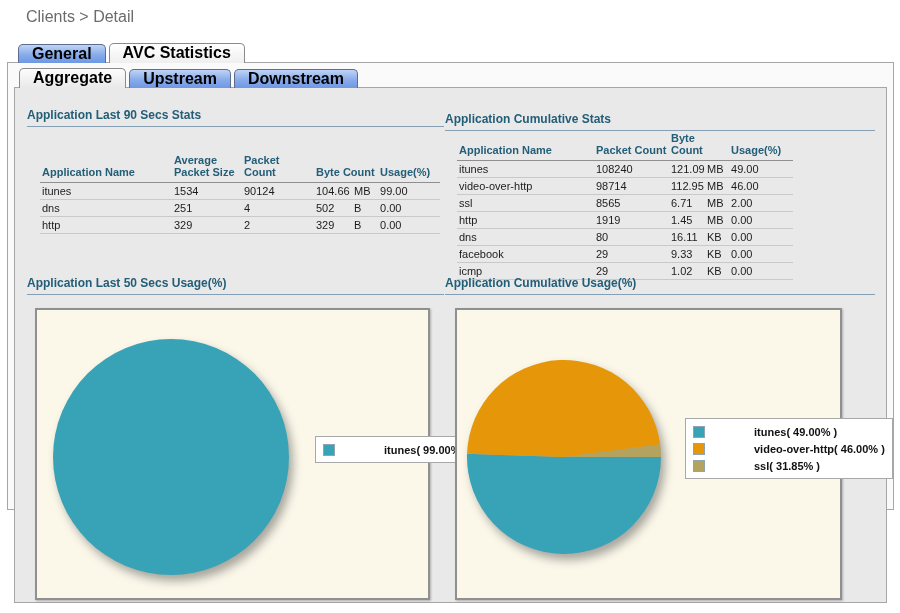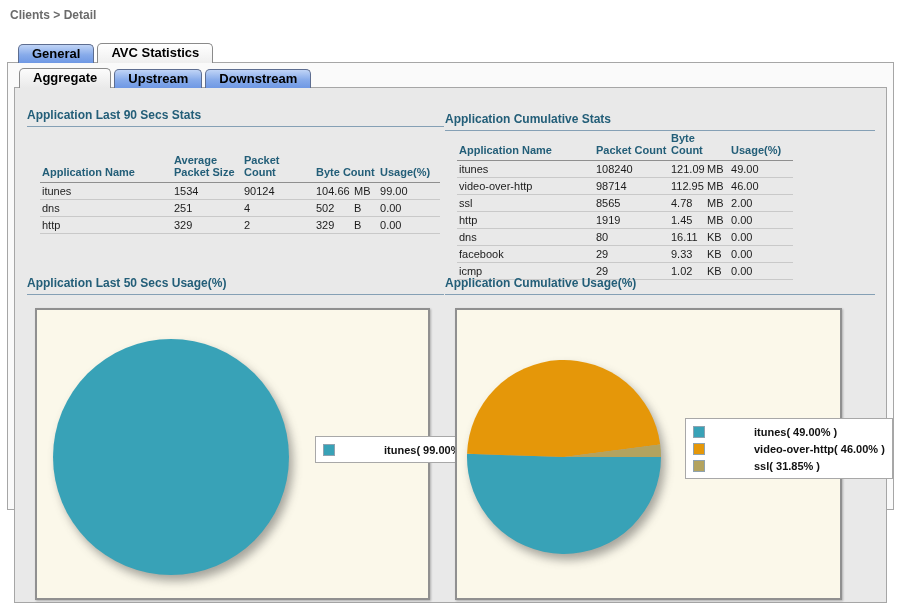--- a/index.html
+++ b/index.html
@@ -1,27 +1,27 @@
 <!DOCTYPE html>
 <html><head>
 <meta charset="utf-8">
 <style>
   * { margin:0; padding:0; box-sizing:border-box; }
   html,body { width:900px; height:613px; background:#ffffff; overflow:hidden;
               font-family:"Liberation Sans", sans-serif; }
   .abs { position:absolute; }
 
   
-  #breadcrumb { left:10px; top:8px; font-size:12px; font-weight:bold; color:#6b6b6b; }
+  #breadcrumb { left:26px; top:8px; font-size:16px; font-weight:normal; color:#6b6b6b; }
 
   
   .tabrow { display:flex; align-items:flex-end; }
   #tabrow1 { left:18px; top:43px; height:20px; z-index:3; }
   .tab { position:relative; height:19px; line-height:18px; padding:0 13px;
-         font-size:13px; font-weight:bold; color:#000;
+         font-size:16px; font-weight:bold; color:#000;
          border:1px solid #5d6d90; border-bottom:none;
          border-radius:5px 5px 0 0; margin-right:3px; white-space:nowrap;margin-top:19px; }
   .tab.blue { background:linear-gradient(#c0d4f6, #87abea 55%, #6f98e4); }
   .tab.lite { background:linear-gradient(#ffffff, #efefef); border-color:#8a8a8a;
               height:20px; z-index:4; }
   #subtabrow { left:11px; top:6px; height:19px; z-index:3; }
   #subtabrow .tab.lite { background:linear-gradient(#fcfcfc, #e9e9e9); }
 
   
   #outer-panel { left:7px; top:62px; width:887px; height:448px;
@@ -146,21 +146,21 @@
       <tr>
         <td>video-over-http</td>
         <td>98714</td>
         <td>112.95</td>
         <td>MB</td>
         <td>46.00</td>
       </tr>
       <tr>
         <td>ssl</td>
         <td>8565</td>
-        <td>4.78</td>
+        <td>6.71</td>
         <td>MB</td>
         <td>2.00</td>
       </tr>
       <tr>
         <td>http</td>
         <td>1919</td>
         <td>1.45</td>
         <td>MB</td>
         <td>0.00</td>
       </tr>

